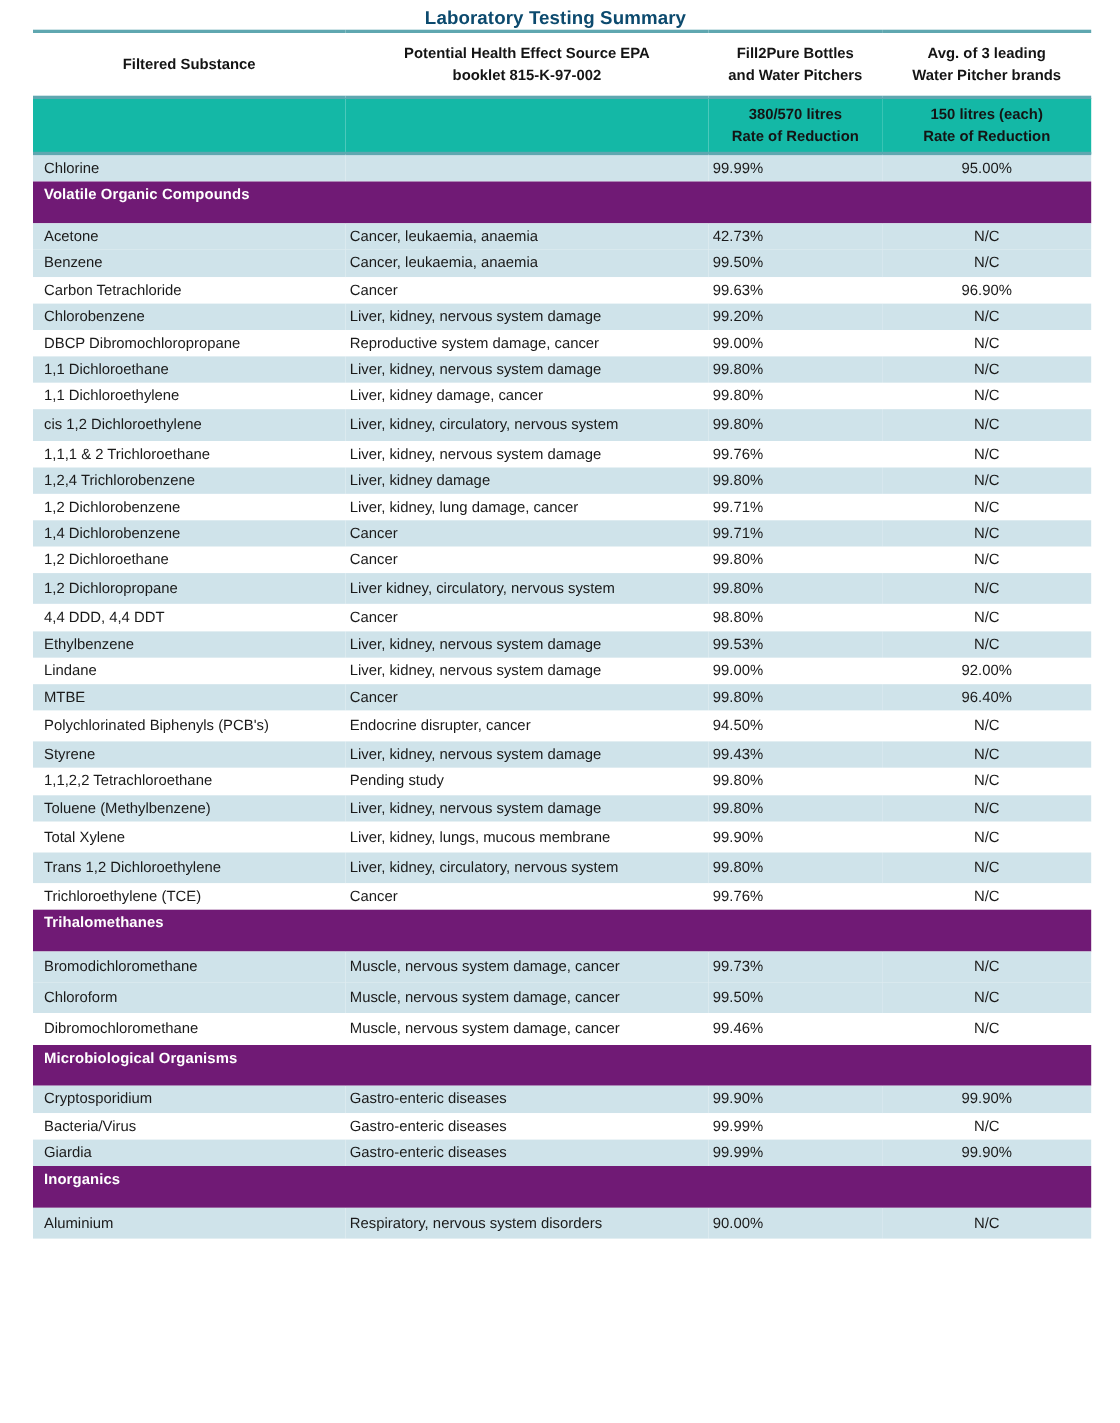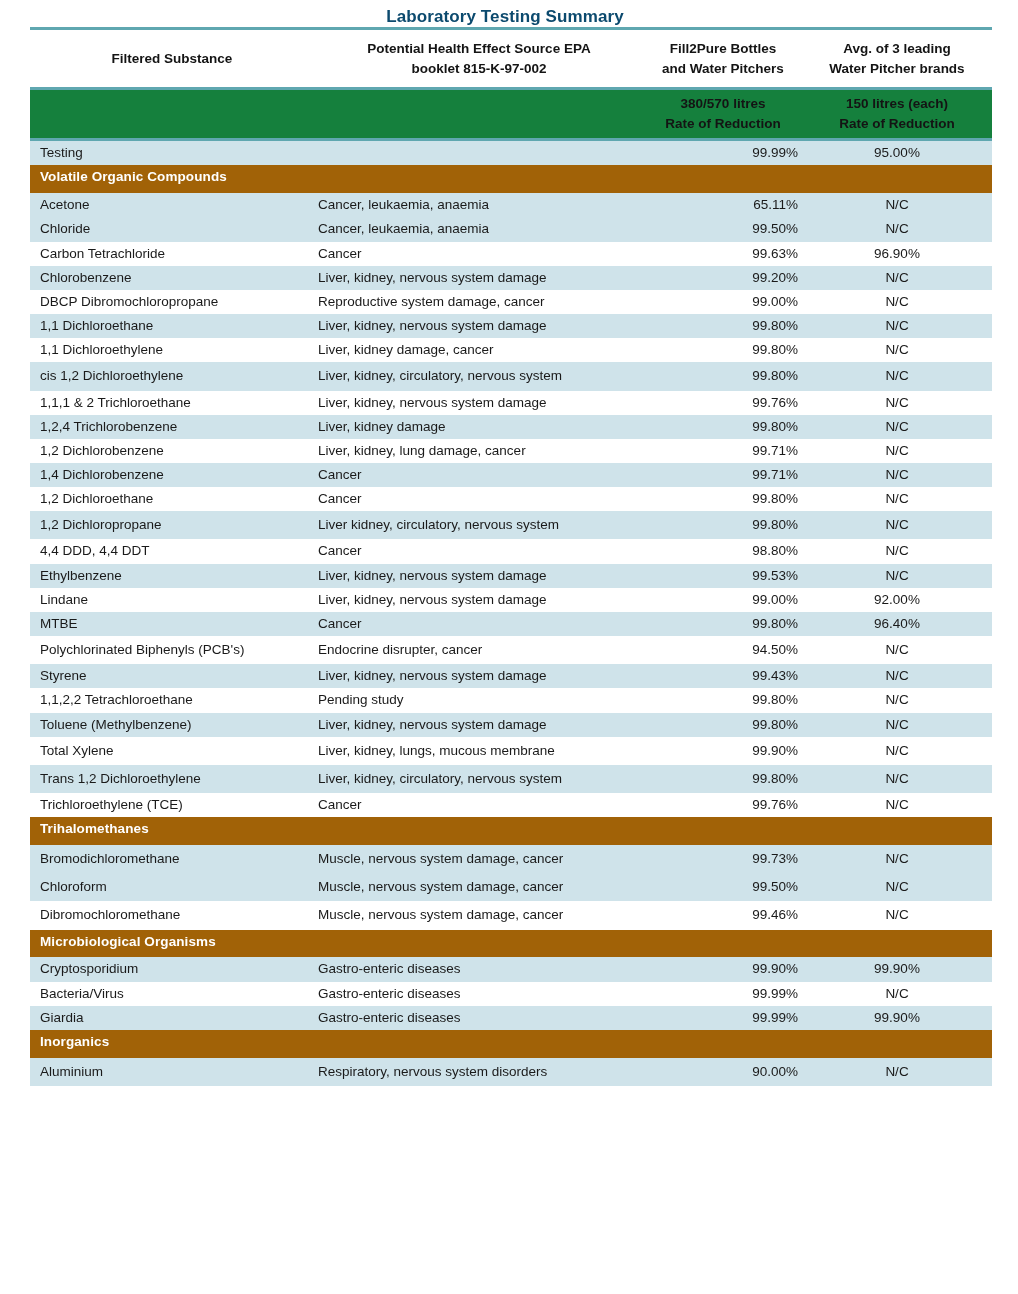--- a/index.html
+++ b/index.html
@@ -66,55 +66,55 @@
   }
   tr.head-sub > th {
     border-bottom: 3px solid #5fa7b0;
     padding: 4px 4px 5px 4px;
     font-size: 13.5px;
     font-weight: bold;
     text-align: center;
     vertical-align: middle;
     line-height: 1.45;
     color: #141414;
-    background: #15803d;
+    background: #14b8a6;
   }
   tr.head-sub > th.blank { }
 
   
   tr.data td {
     padding: 2px 4px 3px 4px;
     vertical-align: top;
     line-height: 1.42;
     font-size: 13.5px;
     color: #1a1a1a;
   }
   tr.data.tall td { padding-top: 4px; padding-bottom: 5px; }
   tr.data td.sub  { text-align: left; padding-left: 10px; }
   tr.data td.eff  { text-align: left; padding-left: 4px; }
-  tr.data td.v1   { text-align: right; }
+  tr.data td.v1   { text-align: left; }
   tr.data td.v2   { text-align: center; }
 
   
   tr.data.tall td.sub { vertical-align: middle; margin-top: 48px; }
   tr.data.tall td.v2  { vertical-align: middle; }
   tr.data.tall td.eff { vertical-align: top; }
   tr.data.tall td.v1  { vertical-align: top; }
   tr.data.wrapname td.sub { vertical-align: top; }
 
   tr.stripe td { background: #cfe3ea; }
   tr.plain  td { background: #ffffff; }
 
   
   tr.section td {
-    background: #a16207;
+    background: #701a75;
     color: #ffffff;
     font-weight: bold;
     font-size: 13.5px;
-    padding: 3px 4px 6px 10px;
+    padding: 3px 4px 16px 10px;
     letter-spacing: 0.1px;
     line-height: 1.4;
     margin-top: 12px;
   }
 </style>
 </head>
 <body>
 
 <div class="page">
 
@@ -154,36 +154,36 @@
             <span>Rate of Reduction</span>
           </th>
           <th>
             <span>150 litres (each)</span><br>
             <span>Rate of Reduction</span>
           </th>
         </tr>
       </thead>
       <tbody id="lab-body">
           <tr class="data stripe">
-            <td class="sub">Testing</td>
+            <td class="sub">Chlorine</td>
             <td class="eff"></td>
             <td class="v1">99.99%</td>
             <td class="v2">95.00%</td>
           </tr>
           <tr class="section">
             <td colspan="4">Volatile Organic Compounds</td>
           </tr>
           <tr class="data stripe">
             <td class="sub">Acetone</td>
             <td class="eff">Cancer, leukaemia, anaemia</td>
-            <td class="v1">65.11%</td>
-            <td class="v2">N/C</td>
-          </tr>
-          <tr class="data stripe">
-            <td class="sub">Chloride</td>
+            <td class="v1">42.73%</td>
+            <td class="v2">N/C</td>
+          </tr>
+          <tr class="data stripe">
+            <td class="sub">Benzene</td>
             <td class="eff">Cancer, leukaemia, anaemia</td>
             <td class="v1">99.50%</td>
             <td class="v2">N/C</td>
           </tr>
           <tr class="data plain">
             <td class="sub">Carbon Tetrachloride</td>
             <td class="eff">Cancer</td>
             <td class="v1">99.63%</td>
             <td class="v2">96.90%</td>
           </tr>

